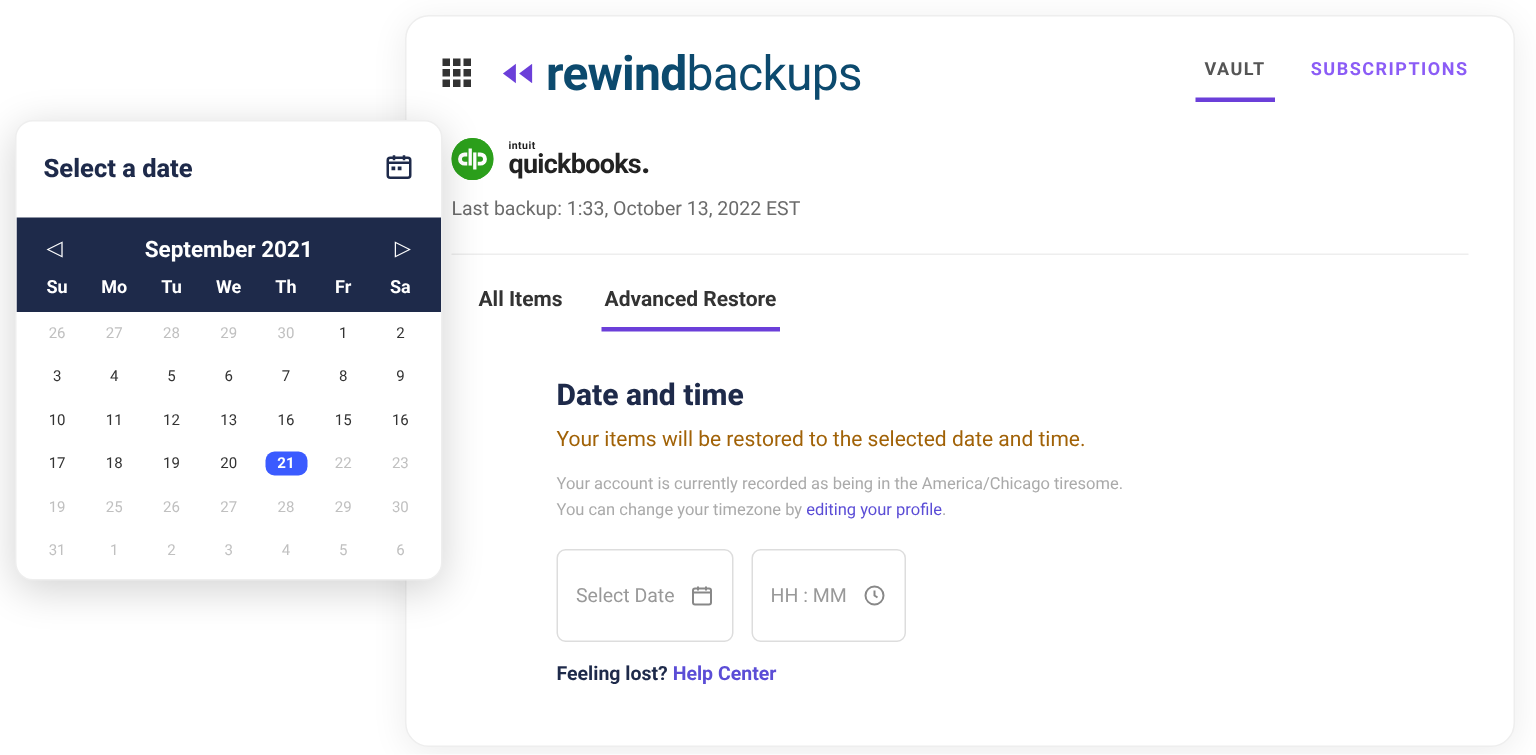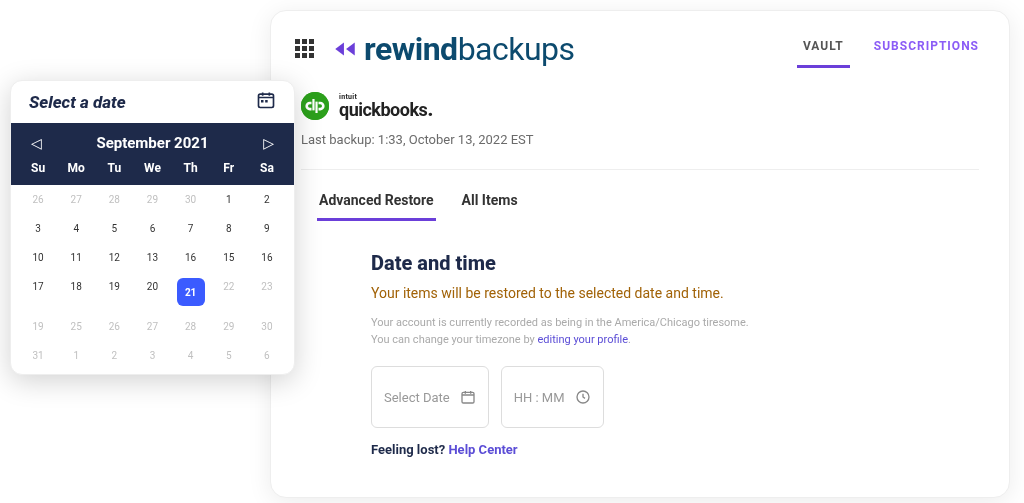--- a/index.html
+++ b/index.html
@@ -39,32 +39,32 @@
 .panel .tz { font-size: 11px; color: #aaa; line-height: 1.5; }
 .panel .tz a { color: #5b4dd6; text-decoration: none; }
 .input-row { display: flex; gap: 12px; margin: 18px 0 14px 0; }
 .input-box { display: flex; align-items: center; gap: 10px; border: 1px solid #ddd; border-radius: 6px; padding: 22px 12px; color: #999; font-size: 13px; cursor: pointer; }
 .input-box svg { width: 16px; height: 16px; stroke: #888; }
 .help-line { font-size: 13px; font-weight: 700; color: #1e2a4a; }
 .help-line a { color: #5b4dd6; text-decoration: none; }
 
 
 .cal-card { position: absolute; top: 80px; left: 10px; width: 285px; background: #fff; border-radius: 12px; box-shadow: 0 6px 28px rgba(0,0,0,0.18); overflow: hidden; border: 1px solid #eee; z-index: 10;}
-.cal-title-row { display: flex; align-items: center; justify-content: space-between; padding: 9px 18px; font-style: italic; }
+.cal-title-row { display: flex; align-items: center; justify-content: space-between; padding: 20px 18px; }
 .cal-title { font-size: 17px; font-weight: 800; color: #1e2a4a; }
 .cal-icon svg { width: 20px; height: 20px; }
 .cal-header { background: #1e2a4a; color: #fff; padding: 6px 8px 6px 8px; }
 .cal-month-row { display: flex; align-items: center; justify-content: space-between; padding: 4px 6px; }
 .cal-month { font-size: 15px; font-weight: 700; }
 .cal-arrow { color: #fff; cursor: pointer; font-size: 14px; padding: 2px 6px;}
 .cal-dow { display: grid; grid-template-columns: repeat(7, 1fr); text-align: center; font-size: 12px; font-weight: 700; padding: 4px 0; }
 .cal-grid { display: grid; grid-template-columns: repeat(7, 1fr); text-align: center; padding: 6px 8px 10px 8px; row-gap: 12px; font-size: 10px; }
 .cal-day { color: #333; cursor: pointer; padding: 3px 0;}
 .cal-day.other { color: #c0c0c0; }
-.cal-day.selected { background: #3b5bff; color: #fff; border-radius: 6px; font-weight: 700; width: 28px; height: 28px; margin: 0 auto; display: flex; align-items: center; justify-content: center;}
+.cal-day.selected { background: #3b5bff; color: #fff; border-radius: 6px; font-weight: 700; width: 28px; height: 16px; margin: 0 auto; display: flex; align-items: center; justify-content: center;}
 </style>
 </head>
 <body>
 
 <div class="main-window">
   <div class="topbar">
     <div class="apps-icon">
       <span></span>
         <span></span>
         <span></span>
@@ -101,22 +101,22 @@
           </svg>
       </div>
       <div class="qb-text">
         <span class="qb-intuit">intuit</span>
         <span class="qb-name"><span>quickbooks</span><span class="dot">.</span></span>
       </div>
     </div>
     <div class="last-backup">Last backup: 1:33, October 13, 2022 EST</div>
     <hr class="divider">
     <div class="sub-tabs">
+      <div class="sub-tab">All Items</div>
       <div class="sub-tab active">Advanced Restore</div>
-      <div class="sub-tab">All Items</div>
     </div>
 
     <div class="panel">
       <h2>Date and time</h2>
       <p class="lead">Your items will be restored to the selected date and time.</p>
       <p class="tz">
         <span>Your account is currently recorded as being in the America/Chicago tiresome.</span><br>
         <span>You can change your timezone by </span><a href="#">editing your profile</a><span>.</span>
       </p>
       <div class="input-row">

